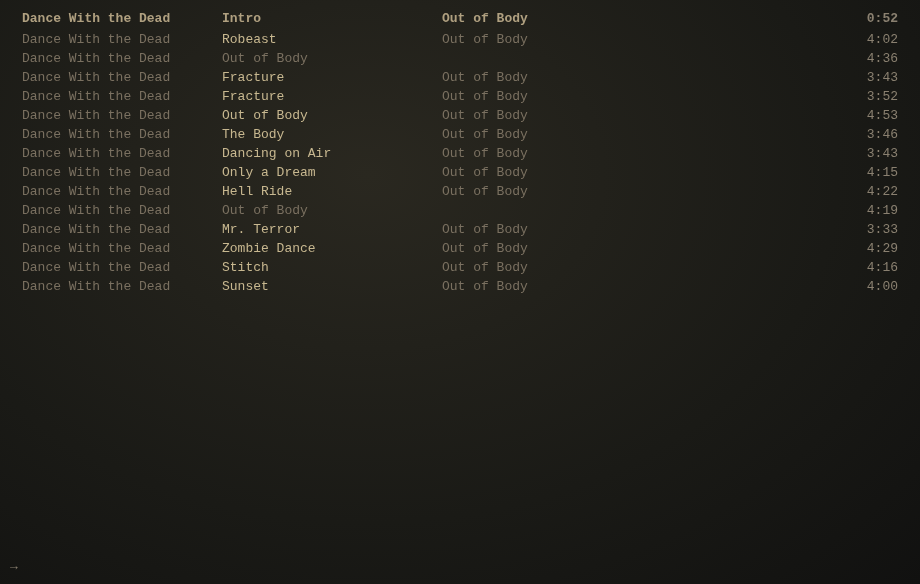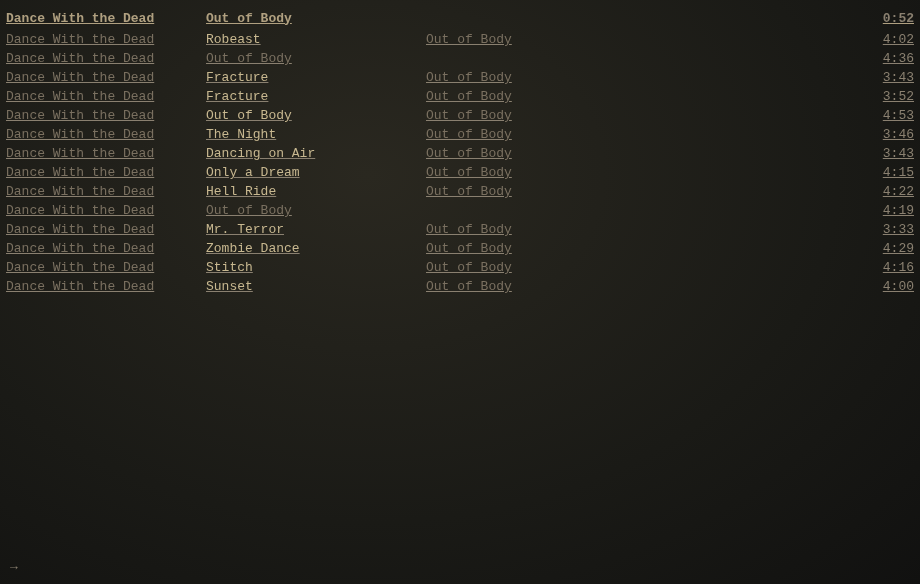--- a/index.html
+++ b/index.html
@@ -22,23 +22,22 @@
 
     .track-list {
       padding: 8px 0;
       width: 100%;
     }
 
     .track-row {
       display: flex;
       align-items: center;
       height: 19px;
-      padding: 0 6px;
+      padding: 0 22px;
       cursor: default;
-      text-decoration: underline;
     }
 
     .track-row.header {
       color: #b0a080;
       font-weight: bold;
       height: 20px;
       margin-bottom: 2px;
     }
 
     .col-artist {
@@ -84,20 +83,21 @@
       font-size: 13px;
     }
   </style>
 </head>
 <body>
 
 <div class="track-list">
 
   <div class="track-row header">
     <span class="col-artist">Dance With the Dead</span>
+    <span class="col-title">Intro</span>
     <span class="col-album">Out of Body</span>
     <span class="col-duration">0:52</span>
   </div>
 
   <div id="tracks-container">
       <div class="track-row">
         <span class="col-artist">Dance With the Dead</span>
         <span class="col-title">Robeast</span>
         <span class="col-album">Out of Body</span>
         <span class="col-duration">4:02</span>
@@ -120,21 +120,21 @@
         <span class="col-duration">3:52</span>
       </div>
       <div class="track-row">
         <span class="col-artist">Dance With the Dead</span>
         <span class="col-title">Out of Body</span>
         <span class="col-album">Out of Body</span>
         <span class="col-duration">4:53</span>
       </div>
       <div class="track-row">
         <span class="col-artist">Dance With the Dead</span>
-        <span class="col-title">The Night</span>
+        <span class="col-title">The Body</span>
         <span class="col-album">Out of Body</span>
         <span class="col-duration">3:46</span>
       </div>
       <div class="track-row">
         <span class="col-artist">Dance With the Dead</span>
         <span class="col-title">Dancing on Air</span>
         <span class="col-album">Out of Body</span>
         <span class="col-duration">3:43</span>
       </div>
       <div class="track-row">

